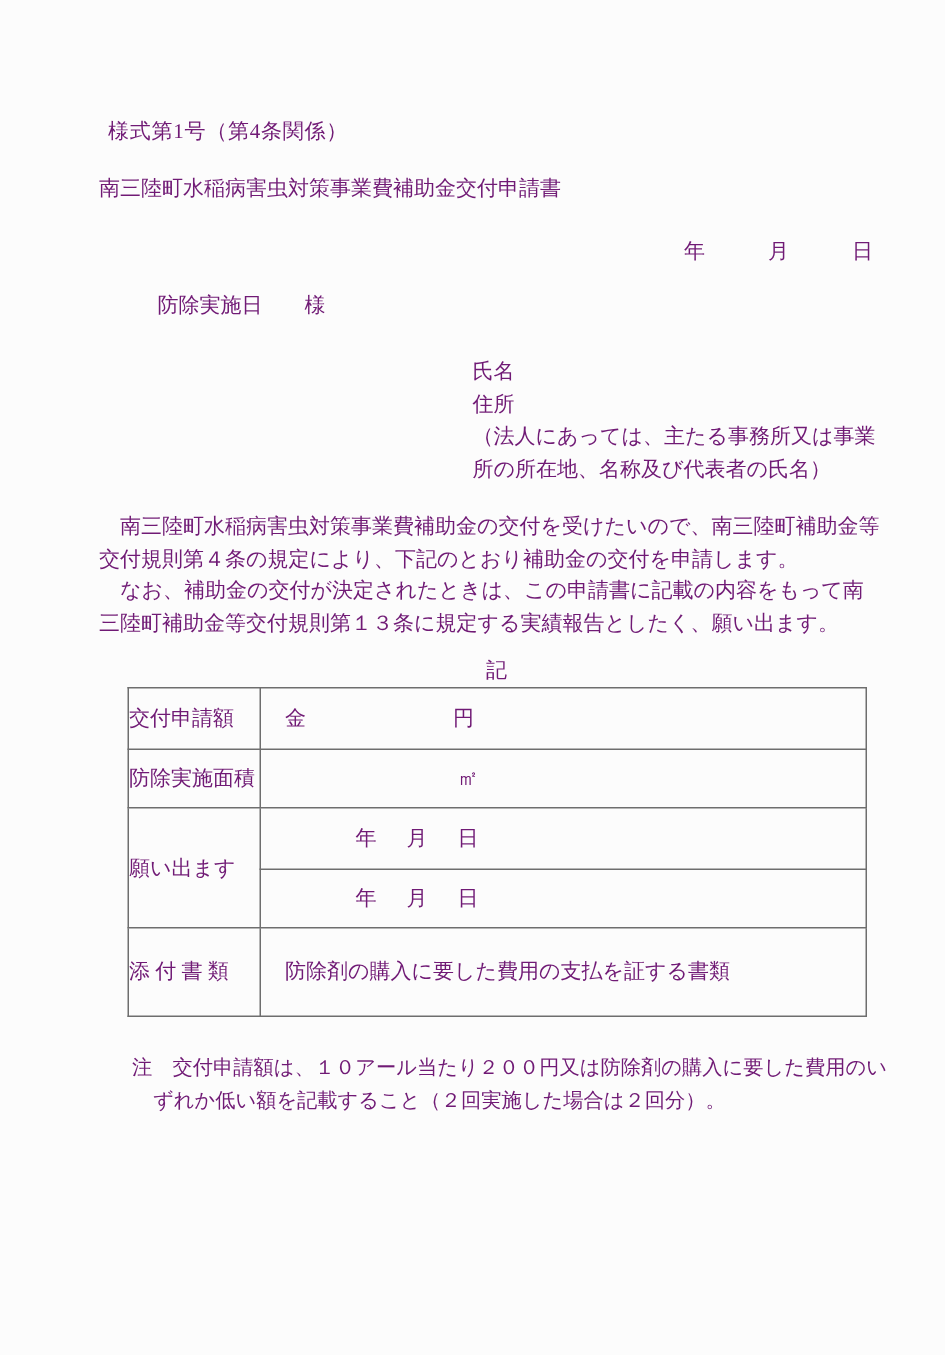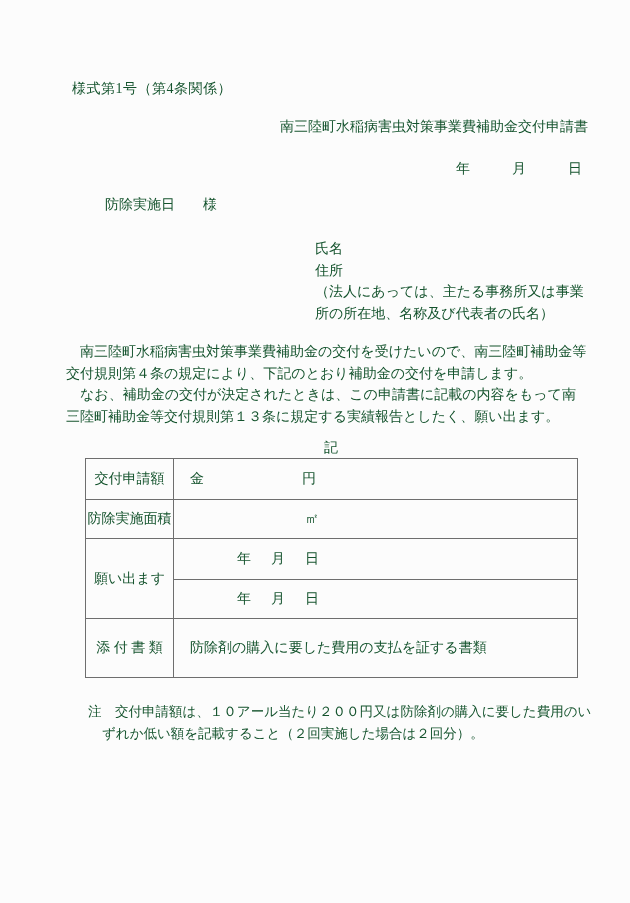--- a/index.html
+++ b/index.html
@@ -5,37 +5,37 @@
   html, body {
     margin: 0;
     padding: 0;
     background: #fcfcfc;
   }
   .page {
     position: relative;
     width: 630px;
     height: 903px;
     background: #fcfcfc;
-    color: #14532d;
+    color: #701a75;
     font-family: "Liberation Serif", "DejaVu Serif", serif;
     font-size: 14px;
     overflow: hidden;
     text-decoration: underline;
   }
   .abs { position: absolute; }
 
   #form-number {
     left: 72px; top: 79px;
     line-height: 20px;
     letter-spacing: 0.5px;
   }
   #doc-title {
     left: 66px; top: 117px;
     width: 522px;
-    text-align: right;
+    text-align: left;
     line-height: 20px;
   }
   #date-line {
     top: 159px; right: 48px;
     line-height: 20px;
   }
   #addressee {
     left: 105px; top: 195px;
     line-height: 20px;
   }
@@ -74,21 +74,21 @@
   #table-wrap td {
     border: 1px solid #6e6e6e;
     vertical-align: middle;
     padding: 0;
   }
   #table-wrap tr.r1 { height: 41px; }
   #table-wrap tr.r2 { height: 39px; }
   #table-wrap tr.r3 { height: 41px; }
   #table-wrap tr.r4 { height: 39px; }
   #table-wrap tr.r5 { height: 59px; }
-  #table-wrap td.label { text-align: center; }
+  #table-wrap td.label { }
   #table-wrap td.value { padding-left: 16px; }
   #table-wrap td.value.area { padding-left: 131px; }
   #table-wrap td.value.date { padding-left: 63px; letter-spacing: 3px; }
   #note {
     left: 88px; top: 701px;
     width: 490px;
     padding-left: 14px;
     text-indent: -14px;
     line-height: 21.5px;
     font-size: 13.5px;

